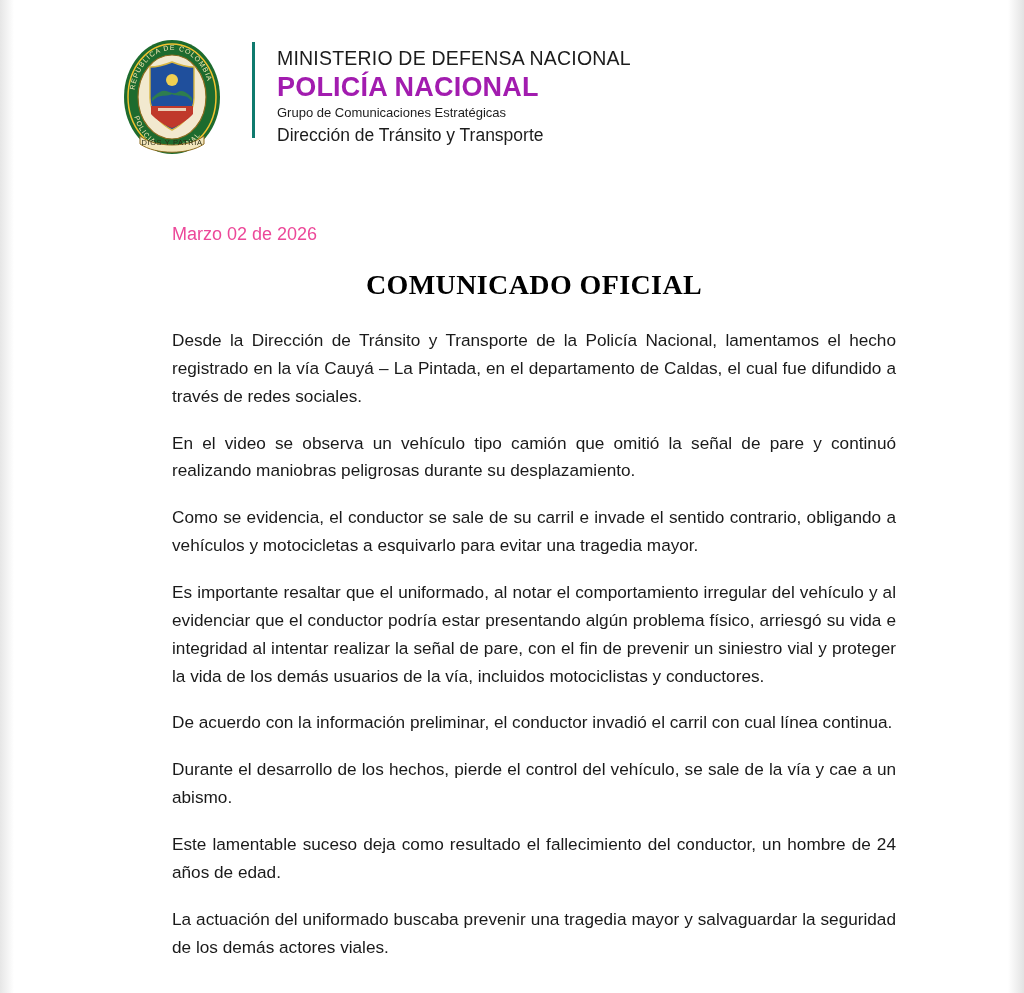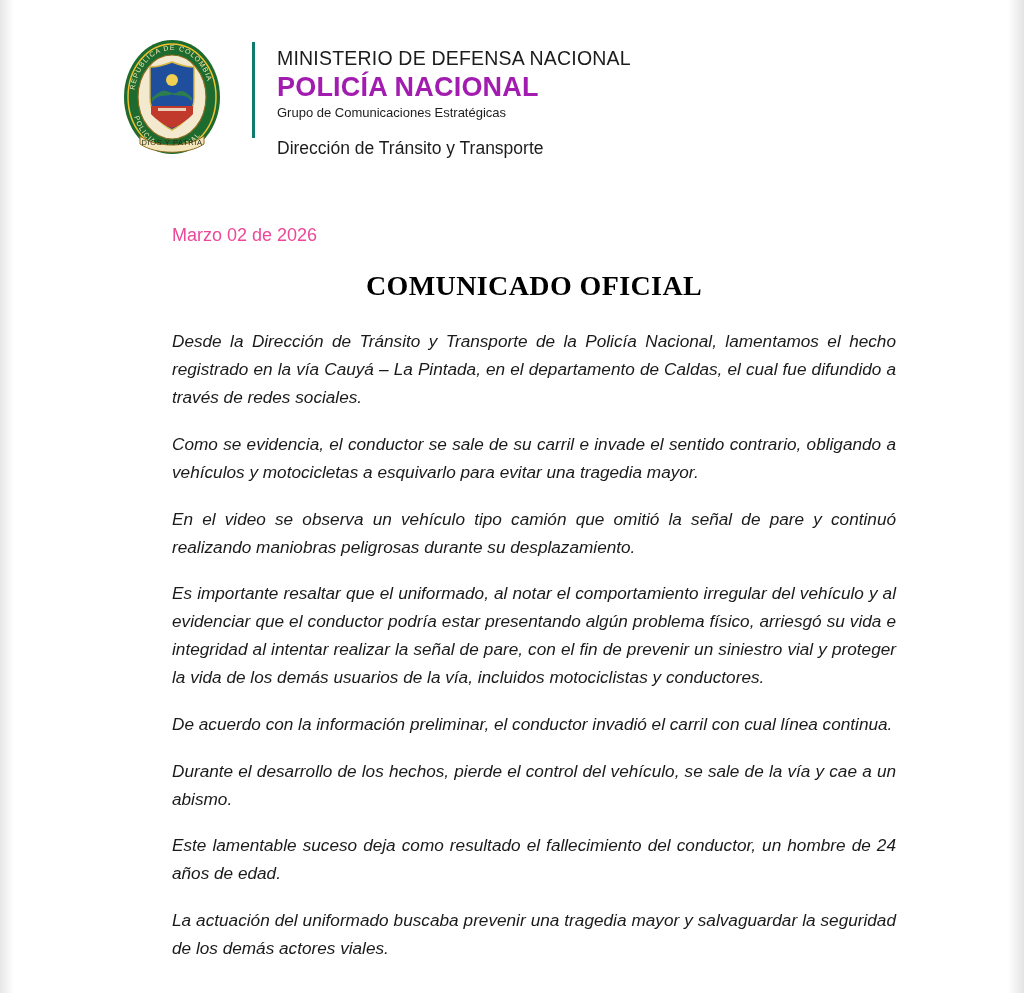--- a/index.html
+++ b/index.html
@@ -62,21 +62,21 @@
     color: #a21caf;
     margin-top: 1px;
   }
   .h-grupo {
     font-size: 13px;
     color: #1c1c1c;
   }
   .h-direccion {
     font-size: 17.5px;
     color: #1c1c1c;
-    margin-top: 17px;
+    margin-top: 4px;
   }
 
   
   .content {
     padding: 0 128px 0 172px;
   }
   .doc-date {
     margin-top: 66px;
     font-size: 18px;
     color: #ec4899;
@@ -94,21 +94,20 @@
     margin-top: 26px;
   }
   .paragraph {
     font-size: 17.2px;
     line-height: 1.62;
     color: #1a1a1a;
     margin: 0 0 19px 0;
     text-align: justify;
     text-justify: inter-word;
     hyphens: none;
-    font-style: italic;
   }
   .paragraph:last-child { margin-bottom: 0; }
 
   
   .edge-left {
     position: absolute;
     left: 0; top: 0; bottom: 0;
     width: 14px;
     background: linear-gradient(to right, #e6e6e6, #ffffff);
     pointer-events: none;
@@ -170,22 +169,22 @@
       <div class="h-direccion">Dirección de Tránsito y Transporte</div>
     </div>
   </div>
 
   <div class="content">
     <div class="doc-date">Marzo 02 de 2026</div>
     <div class="doc-title">COMUNICADO OFICIAL</div>
 
     <div class="paragraphs">
       <p class="paragraph">Desde la Dirección de Tránsito y Transporte de la Policía Nacional, lamentamos el hecho registrado en la vía Cauyá – La Pintada, en el departamento de Caldas, el cual fue difundido a través de redes sociales.</p>
+      <p class="paragraph">En el video se observa un vehículo tipo camión que omitió la señal de pare y continuó realizando maniobras peligrosas durante su desplazamiento.</p>
       <p class="paragraph">Como se evidencia, el conductor se sale de su carril e invade el sentido contrario, obligando a vehículos y motocicletas a esquivarlo para evitar una tragedia mayor.</p>
-      <p class="paragraph">En el video se observa un vehículo tipo camión que omitió la señal de pare y continuó realizando maniobras peligrosas durante su desplazamiento.</p>
       <p class="paragraph">Es importante resaltar que el uniformado, al notar el comportamiento irregular del vehículo y al evidenciar que el conductor podría estar presentando algún problema físico, arriesgó su vida e integridad al intentar realizar la señal de pare, con el fin de prevenir un siniestro vial y proteger la vida de los demás usuarios de la vía, incluidos motociclistas y conductores.</p>
       <p class="paragraph">De acuerdo con la información preliminar, el conductor invadió el carril con cual línea continua.</p>
       <p class="paragraph">Durante el desarrollo de los hechos, pierde el control del vehículo, se sale de la vía y cae a un abismo.</p>
       <p class="paragraph">Este lamentable suceso deja como resultado el fallecimiento del conductor, un hombre de 24 años de edad.</p>
       <p class="paragraph">La actuación del uniformado buscaba prevenir una tragedia mayor y salvaguardar la seguridad de los demás actores viales.</p>
 
     </div>
   </div>
 
 </div>

